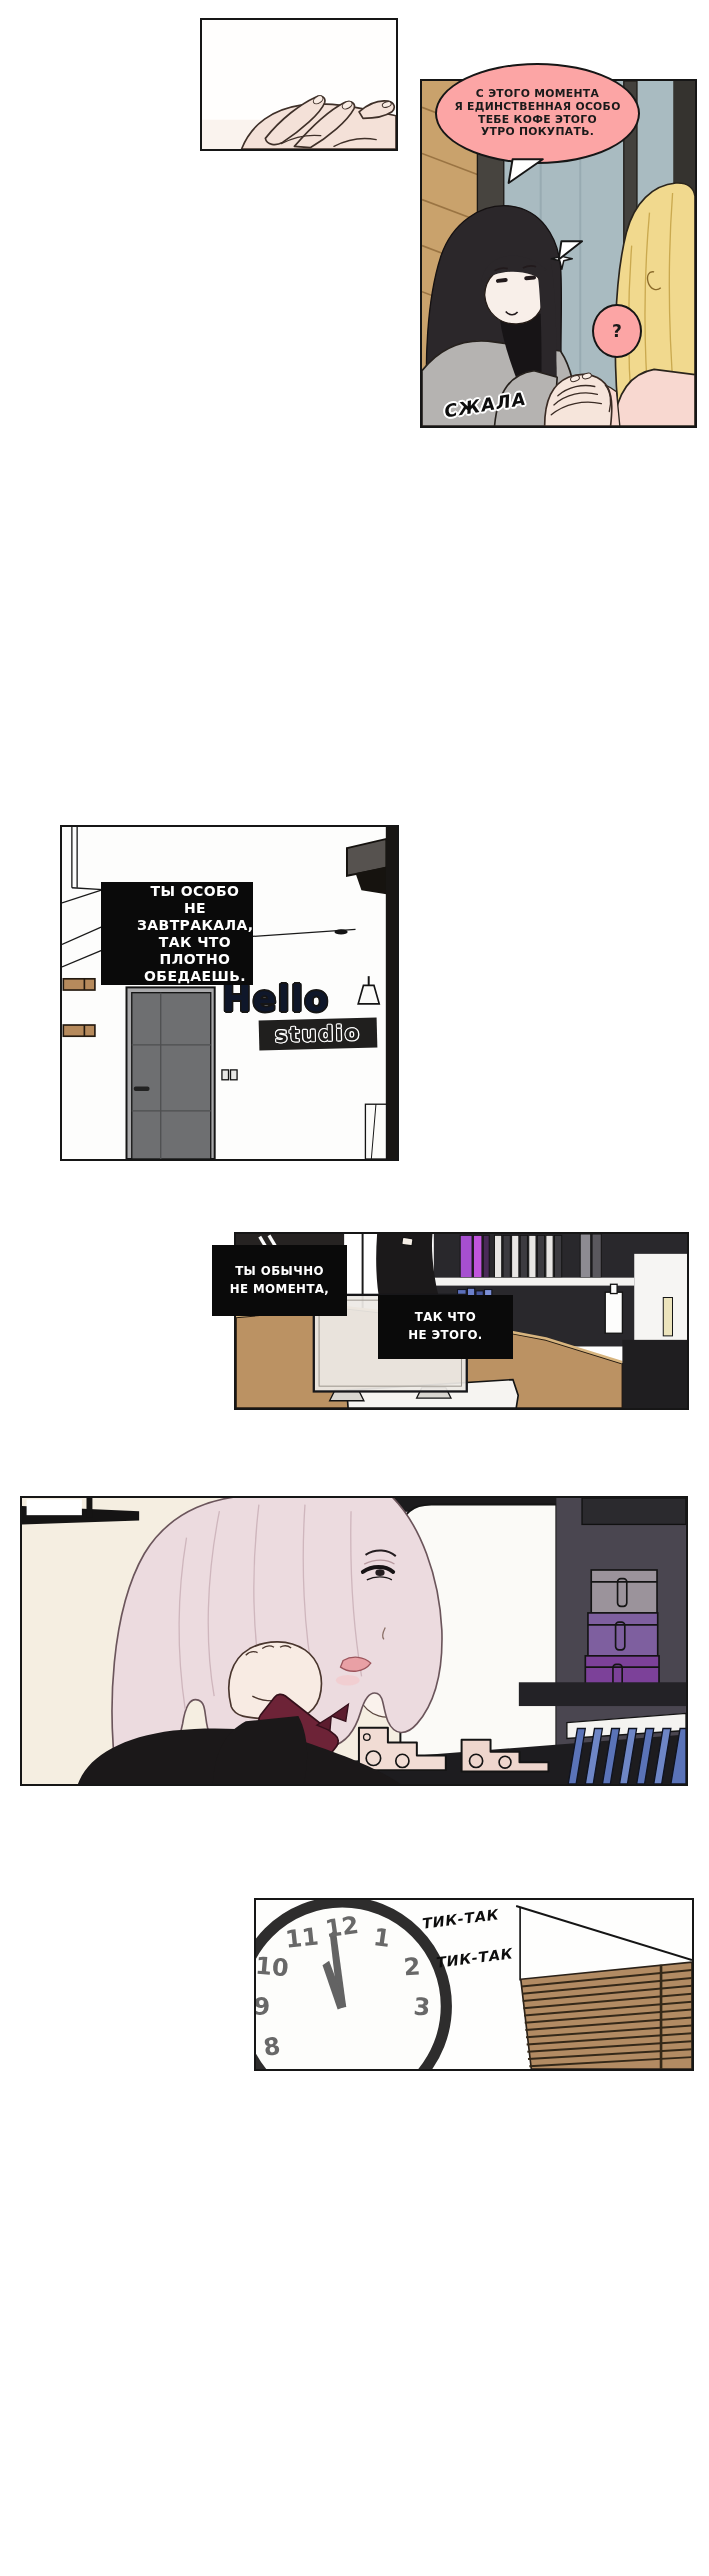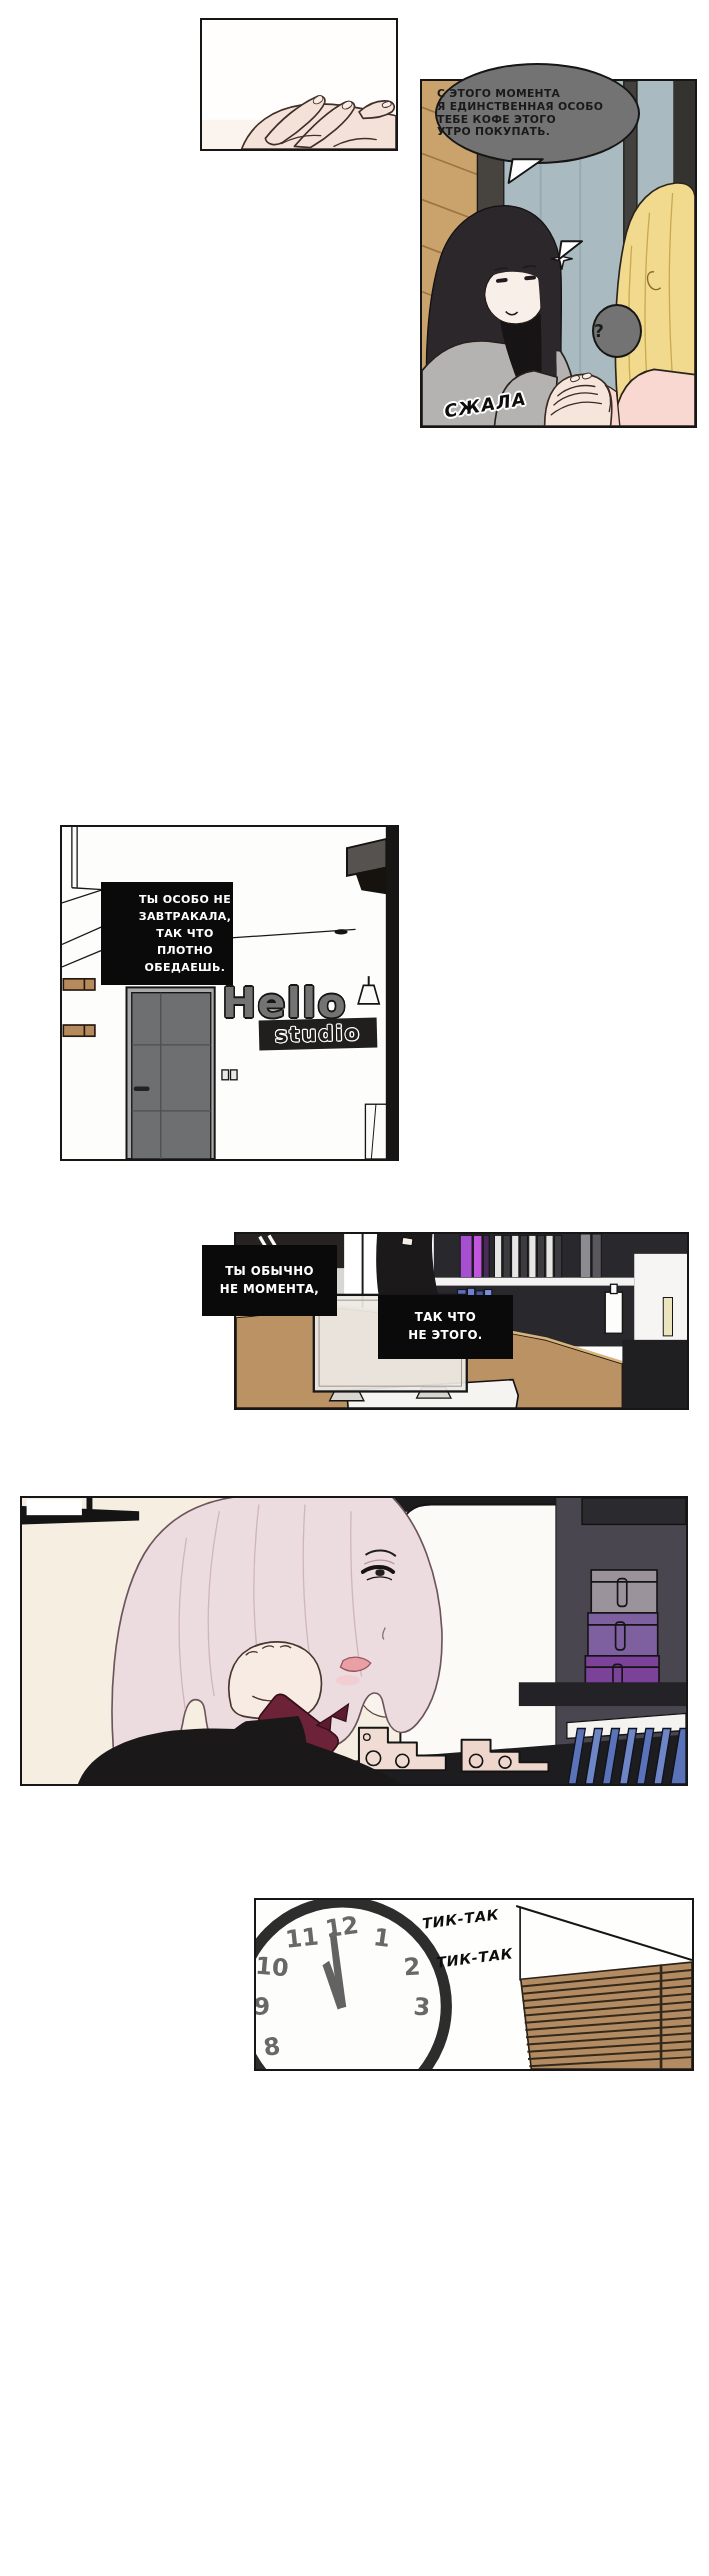--- a/index.html
+++ b/index.html
@@ -10,51 +10,51 @@
 
   
   #panel-hands  {left:200px;top:18.4px;  width:198px; height:133px;}
   #panel-cafe   {left:420px;top:79px; width:277px; height:349px;}
   #panel-studio {left:60px; top:825px;width:339px; height:336px;}
   #panel-office {left:234px;top:1232px;width:455px; height:178px;}
   #panel-phone  {left:20.4px; top:1496px;width:668px;height:290px;}
   #panel-clock  {left:254px;top:1898px;width:440px; height:173px;}
 
   
-  .bubble{position:absolute;background:#737373;border:2.3px solid #161616;z-index:6;
-          display:flex;flex-direction:column;align-items:flex-start;justify-content:center;
+  .bubble{position:absolute;background:#fca5a5;border:2.3px solid #161616;z-index:6;
+          display:flex;flex-direction:column;align-items:center;justify-content:center;
           text-align:center;color:#1a1a1a;font-weight:bold;}
   #bubble-main{left:435px;top:63px;width:201px;height:97px;border-radius:50%;
                font-size:10.8px;line-height:12.8px;letter-spacing:0.3px;}
   #bubble-ok{left:529px;top:177px;width:106px;height:66px;border-radius:50%;
              font-size:11px;letter-spacing:0.7px;}
   #bubble-q{left:592px;top:304px;width:46px;height:50px;border-radius:50%;font-size:17px;}
   .tail{position:absolute;z-index:7;}
   #tail-main{left:506px;top:158px;}
   #tail-ok{left:556px;top:240px;}
   #sparkle{left:550px;top:247px;position:absolute;z-index:6;}
 
   
   .caption{position:absolute;background:#0a0a0a;color:#ffffff;z-index:5;text-align:center;
            font-weight:bold;letter-spacing:0.4px;box-sizing:border-box;
            display:flex;flex-direction:column;justify-content:center;}
-  #caption-studio {left:39px;top:55px;width:132px;height:103px;font-size:11px;line-height:17px;padding-left:36px;}
-  #caption-office-1{left:202px;top:1245px;width:135px;height:71px;font-size:11.8px;line-height:17.7px;}
+  #caption-studio {left:39px;top:55px;width:152px;height:103px;font-size:14px;line-height:17px;padding-left:36px;}
+  #caption-office-1{left:212px;top:1245px;width:135px;height:71px;font-size:11.8px;line-height:17.7px;}
   #caption-office-2{left:378px;top:1295px;width:135px;height:64px;font-size:11.8px;line-height:17.7px;}
 
   
   .sfx{position:absolute;color:#0d0d0d;font-weight:bold;font-style:italic;z-index:6;white-space:nowrap;}
   #sfx-squeeze{left:444px;top:395px;font-size:17.7px;letter-spacing:1.3px;transform:rotate(-9deg);
     text-shadow:-2px 0 #fff,2px 0 #fff,0 -2px #fff,0 2px #fff,-1.3px -1.3px #fff,1.3px -1.3px #fff,-1.3px 1.3px #fff,1.3px 1.3px #fff;}
   .tick{font-size:14.4px;letter-spacing:0.7px;transform:rotate(-7deg);}
   #sfx-tick1{left:166px;top:10.5px;}
   #sfx-tick2{left:180px;top:50px;}
 
   
-  #sign-hello{position:absolute;left:160px;top:152px;z-index:4;color:#737373;font-size:41px;font-weight:bold;
+  #sign-hello{position:absolute;left:160px;top:152px;z-index:4;color:#0f172a;font-size:35px;font-weight:bold;
     letter-spacing:1.3px;
     text-shadow:-1.6px 0 #161616,1.6px 0 #161616,0 -1.6px #161616,0 1.6px #161616,
                 -1.3px -1.3px #161616,1.3px -1.3px #161616,-1.3px 1.3px #161616,1.3px 1.3px #161616;}
   #sign-banner{position:absolute;left:197px;top:192px;width:118px;height:30px;background:#201f1e;
     z-index:4;display:flex;align-items:center;justify-content:center;transform:rotate(-1.5deg);}
   #sign-studio{color:#201f1e;font-size:21px;font-weight:bold;letter-spacing:2px;
     text-shadow:-1.1px 0 #fff,1.1px 0 #fff,0 -1.1px #fff,0 1.1px #fff,
                 -0.8px -0.8px #fff,0.8px -0.8px #fff,-0.8px 0.8px #fff,0.8px 0.8px #fff;}
 
   

